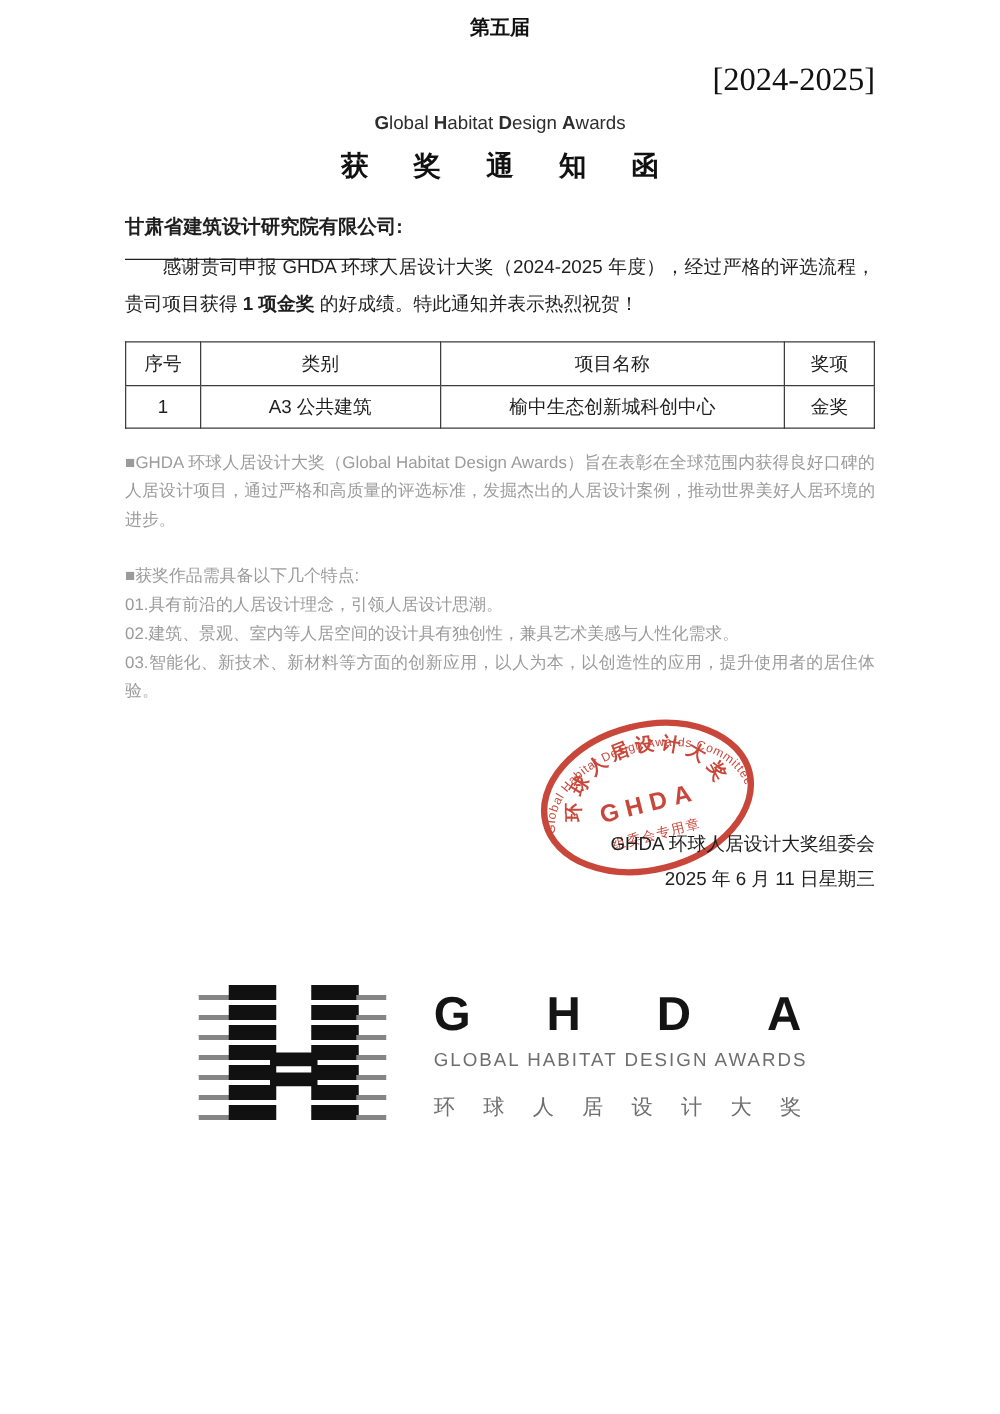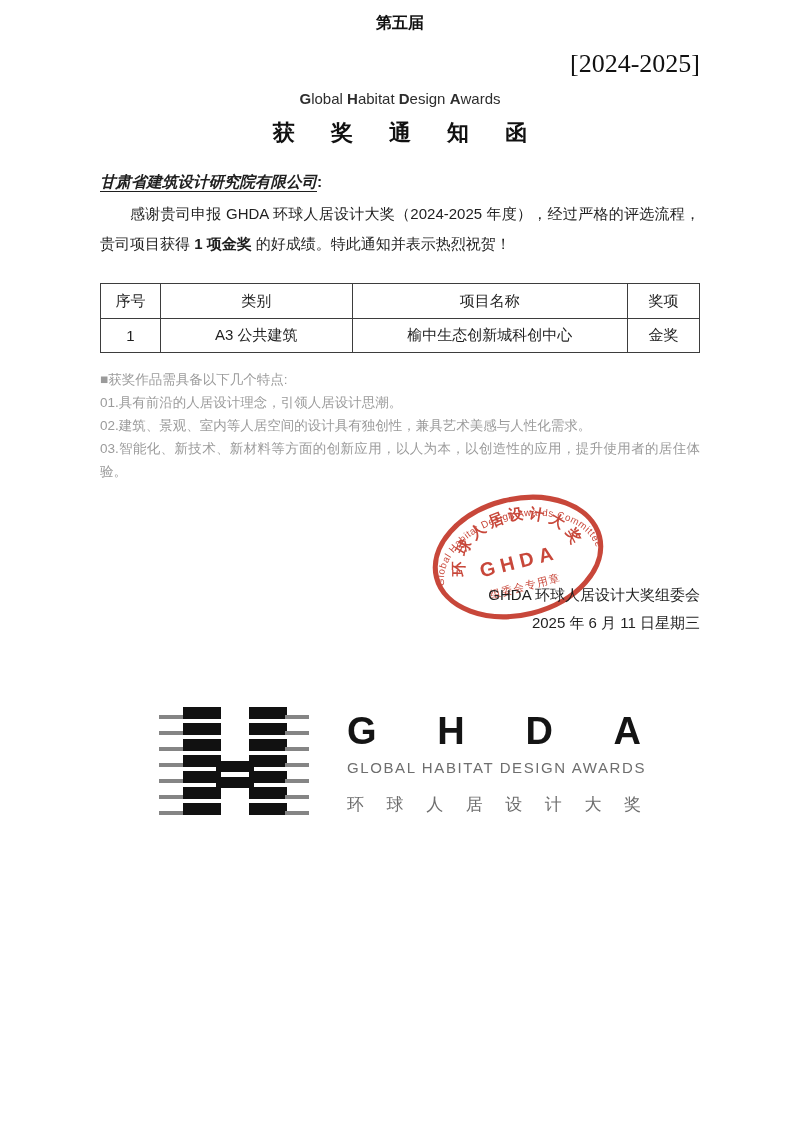--- a/index.html
+++ b/index.html
@@ -37,29 +37,29 @@
   }
   .letter-title {
     margin-top: 5px; text-align: center;
     font-size: 22px; font-weight: 700; line-height: 34px;
     letter-spacing: 15px; padding-left: 15px; color: #111;
   }
   
   .addressee {
     margin-top: 19px; font-size: 15.5px; font-weight: 700; line-height: 26px;
   }
-  .addressee .uline { border-bottom: 1.5px solid #1f1f1f; padding-bottom: 1px; font-style: italic; }
+  .addressee .uline { border-bottom: 1.5px solid #1f1f1f; padding-bottom: 17px; }
   .letter-body {
     margin-top: 4px; font-size: 15px; line-height: 30px;
     text-indent: 2em; text-align: justify;
   }
   .letter-body .em { font-weight: 700; }
   
   table.awards {
-    width: 100%; margin-top: 24px;
+    width: 100%; margin-top: 14px;
     border-collapse: collapse; table-layout: fixed;
     font-size: 15px; color: #1f1f1f;
   }
   table.awards th, table.awards td {
     border: 1px solid #3d3d3d; text-align: center;
     font-weight: 400; padding: 0 4px;
   }
   table.awards th { height: 35px; }
   table.awards td { height: 34px; }
   td.project { font-weight: 700; }
@@ -119,20 +119,21 @@
     <tr>
       <td>1</td>
       <td>A3 公共建筑</td>
       <td class="project">榆中生态创新城科创中心</td>
       <td>金奖</td>
     </tr>
   </tbody>
     </table>
 
   <div class="notes">
+    <p>■GHDA 环球人居设计大奖（Global Habitat Design Awards）旨在表彰在全球范围内获得良好口碑的人居设计项目，通过严格和高质量的评选标准，发掘杰出的人居设计案例，推动世界美好人居环境的进步。</p>
     <p class="features-title">■获奖作品需具备以下几个特点:</p>
     <p>01.具有前沿的人居设计理念，引领人居设计思潮。</p>
     <p>02.建筑、景观、室内等人居空间的设计具有独创性，兼具艺术美感与人性化需求。</p>
     <p>03.智能化、新技术、新材料等方面的创新应用，以人为本，以创造性的应用，提升使用者的居住体验。</p>
   </div>
 
   <div class="signature-block">
     <div class="stamp">
       <svg viewBox="-100 -75 200 150" xmlns="http://www.w3.org/2000/svg">
         <defs>

